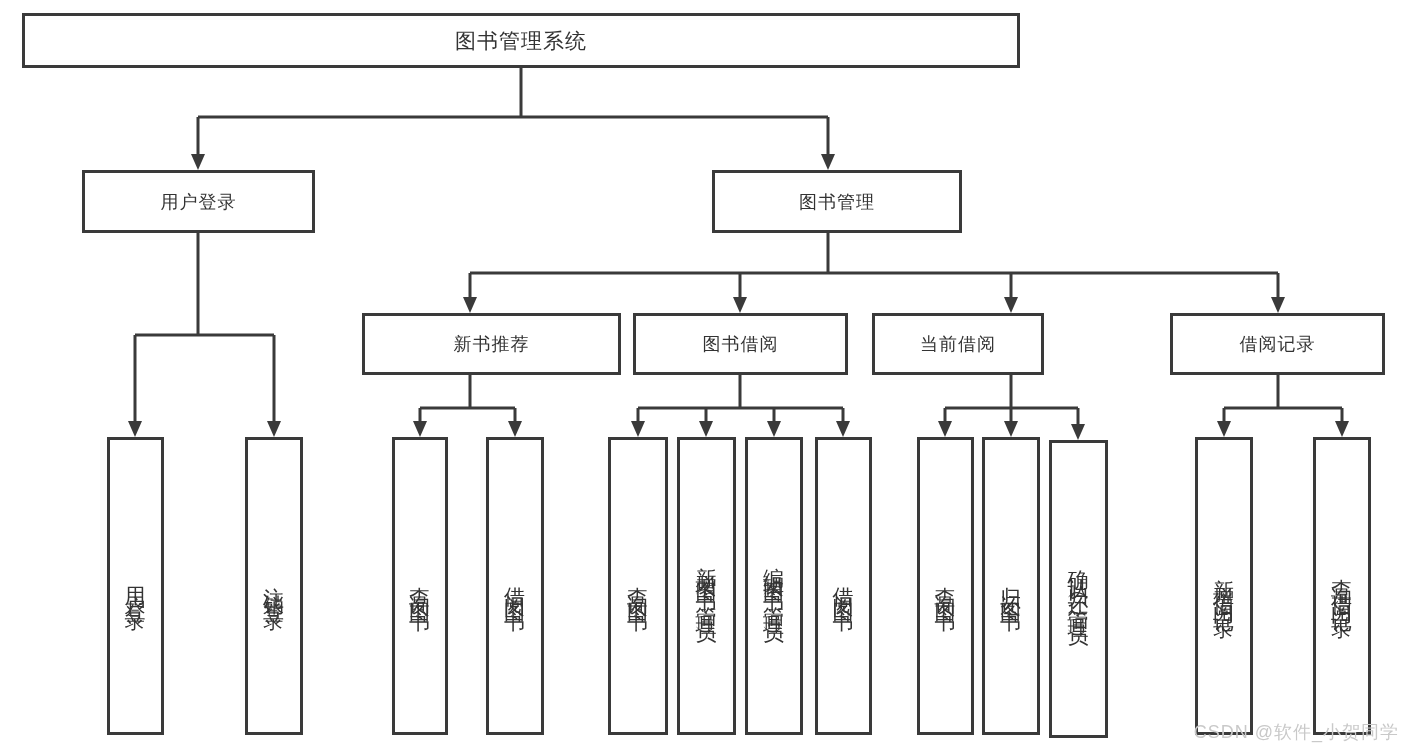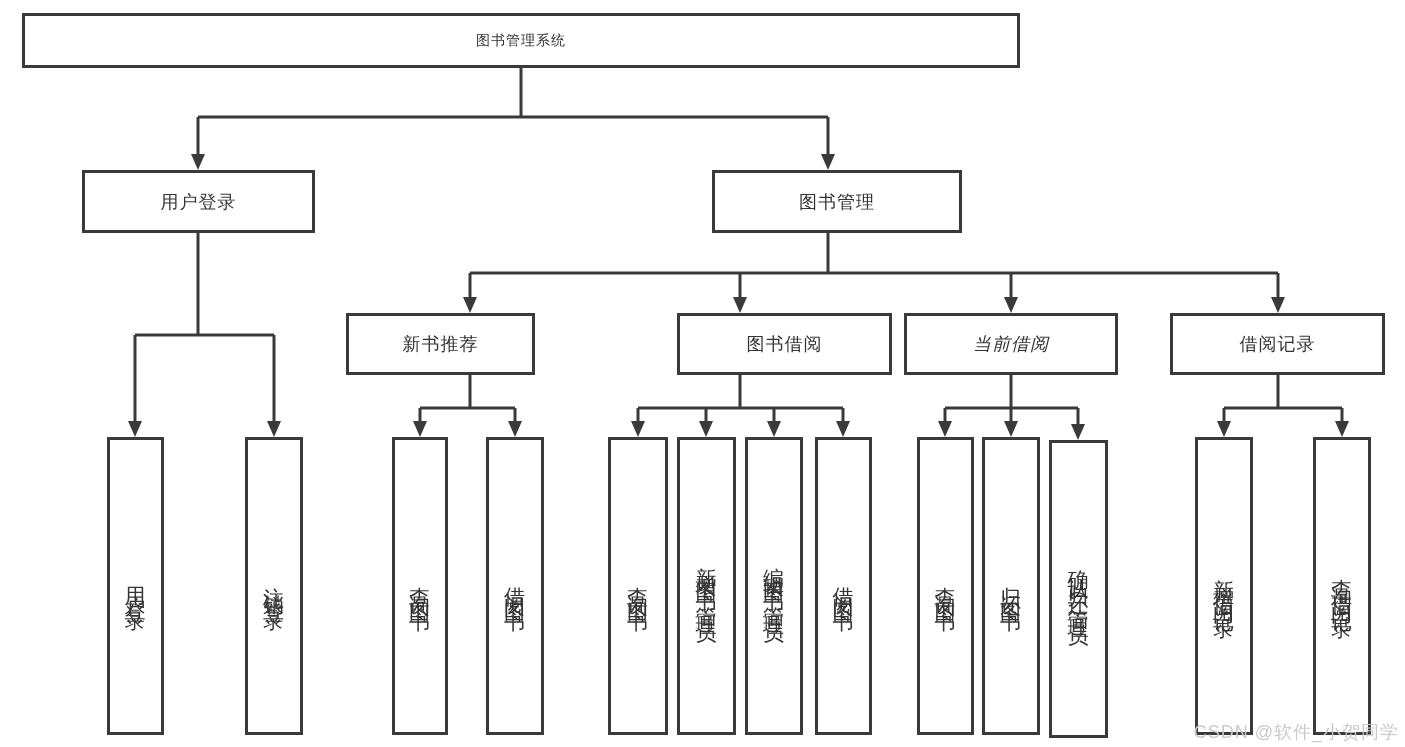--- a/index.html
+++ b/index.html
@@ -36,27 +36,27 @@
     justify-content: center;
     z-index: 1;
   }
   .node .hlabel {
     font-size: 18px;
     letter-spacing: 1px;
     color: var(--text);
     white-space: nowrap;
   }
   .root-box   { left: 22px;  top: 13px;  width: 998px; height: 55px; }
-  .root-box .hlabel { font-size: 14px; }
+  .root-box .hlabel { font-size: 21px; }
   .l1-left    { left: 82px;  top: 170px; width: 233px; height: 63px; }
   .l1-right   { left: 712px; top: 170px; width: 250px; height: 63px; }
   .l2 { top: 313px; height: 62px; }
-  .l2-a { left: 346px;  width: 189px; }
-  .l2-b { left: 633px;  width: 215px; margin-left: 44px; }
-  .l2-c { left: 904px;  width: 214px; font-style: italic; }
+  .l2-a { left: 362px;  width: 259px; }
+  .l2-b { left: 633px;  width: 215px; }
+  .l2-c { left: 872px;  width: 172px; }
   .l2-d { left: 1170px; width: 215px; }
   .leaf {
     top: 437px;
     height: 298px;
   }
   .leaf.low { top: 440px; }
   .leaf .vlabel {
     writing-mode: vertical-lr;
     text-orientation: mixed;
     font-size: 21px;

